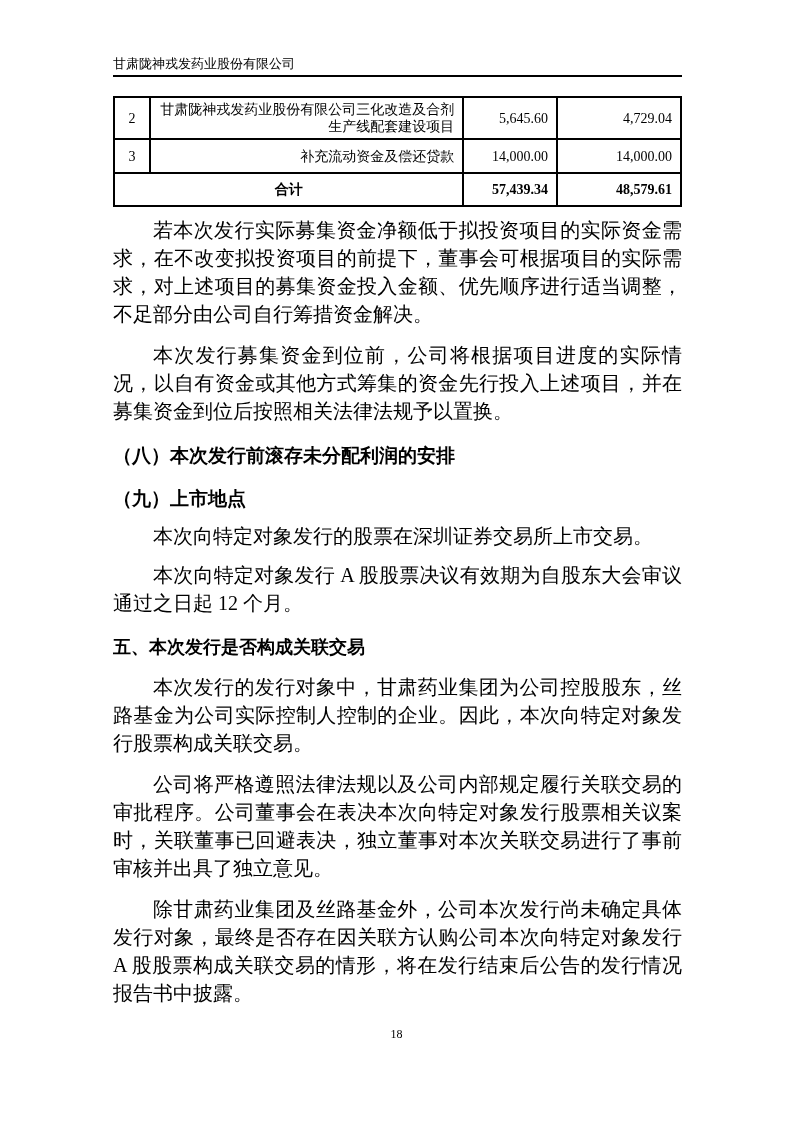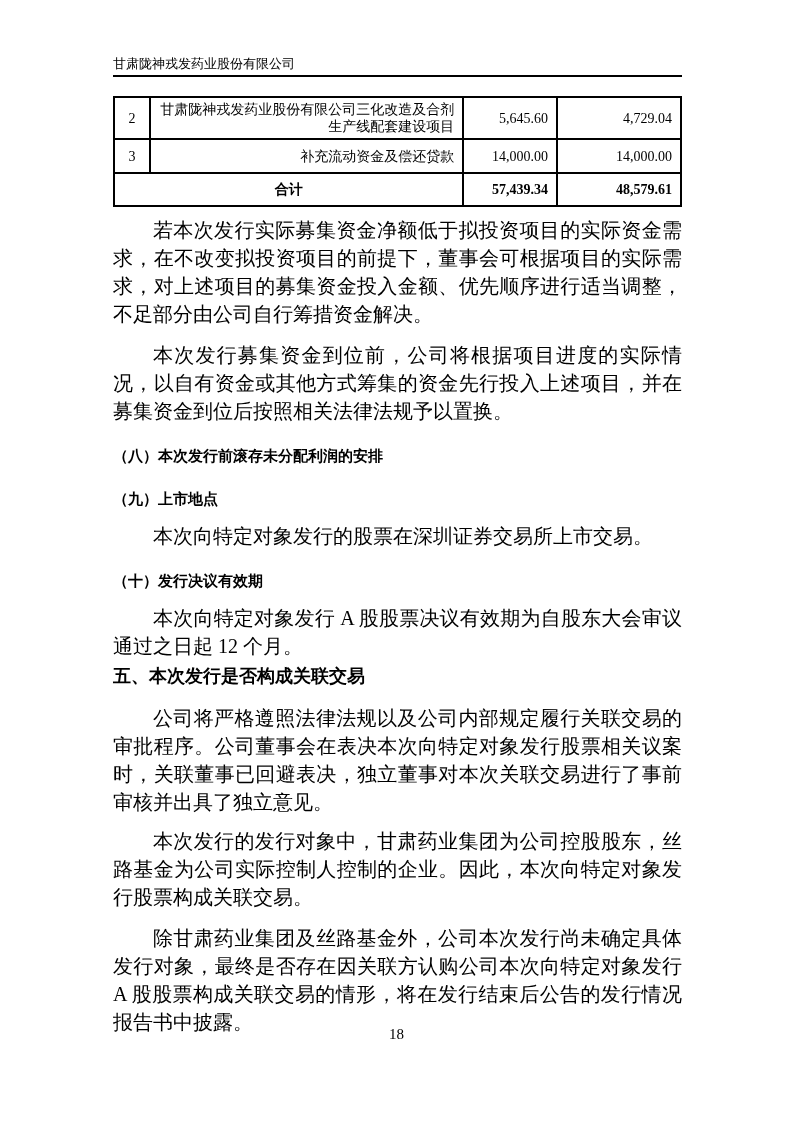--- a/index.html
+++ b/index.html
@@ -60,40 +60,40 @@
     font-size: 20px;
     line-height: 28px;
     text-align: justify;
     text-indent: 2em;
     margin: 13px 0 0 0;
   }
   .para.first { margin-top: 9px; }
   .sub-heading {
     font-family: "Liberation Sans", "DejaVu Sans", sans-serif;
     font-weight: bold;
-    font-size: 15px;
+    font-size: 19px;
     line-height: 24px;
     margin: 19px 0 0 0;
   }
   .main-heading {
     font-family: "Liberation Sans", "DejaVu Sans", sans-serif;
     font-weight: bold;
     font-size: 18px;
     line-height: 30px;
-    margin: 1px 0 0 0;
+    margin: 15px 0 0 0;
   }
   .para.after-heading { margin-top: 11px; }
   
   .doc-footer {
     position: absolute;
     left: 0;
     right: 0;
     top: 1026px;
     text-align: center;
-    font-size: 15px;
+    font-size: 12px;
     line-height: 16px;
   }
 </style>
 </head>
 <body>
 
 <div class="page">
 
   <div class="doc-header">
     <span>甘肃陇神戎发药业股份有限公司</span>
@@ -128,25 +128,24 @@
   </table>
 
   <p class="para first">若本次发行实际募集资金净额低于拟投资项目的实际资金需求，在不改变拟投资项目的前提下，董事会可根据项目的实际需求，对上述项目的募集资金投入金额、优先顺序进行适当调整，不足部分由公司自行筹措资金解决。</p>
   <p class="para">本次发行募集资金到位前，公司将根据项目进度的实际情况，以自有资金或其他方式筹集的资金先行投入上述项目，并在募集资金到位后按照相关法律法规予以置换。</p>
 
   <h3 class="sub-heading">（八）本次发行前滚存未分配利润的安排</h3>
 
   <h3 class="sub-heading">（九）上市地点</h3>
   <p class="para after-heading">本次向特定对象发行的股票在深圳证券交易所上市交易。</p>
 
-  <h3 class="sub-heading">（十）发行决议有效期</h3>
   <p class="para after-heading">本次向特定对象发行 A 股股票决议有效期为自股东大会审议通过之日起 12 个月。</p>
 
   <h2 class="main-heading">五、本次发行是否构成关联交易</h2>
+  <p class="para after-heading">本次发行的发行对象中，甘肃药业集团为公司控股股东，丝路基金为公司实际控制人控制的企业。因此，本次向特定对象发行股票构成关联交易。</p>
   <p class="para">公司将严格遵照法律法规以及公司内部规定履行关联交易的审批程序。公司董事会在表决本次向特定对象发行股票相关议案时，关联董事已回避表决，独立董事对本次关联交易进行了事前审核并出具了独立意见。</p>
-  <p class="para after-heading">本次发行的发行对象中，甘肃药业集团为公司控股股东，丝路基金为公司实际控制人控制的企业。因此，本次向特定对象发行股票构成关联交易。</p>
   <p class="para">除甘肃药业集团及丝路基金外，公司本次发行尚未确定具体发行对象，最终是否存在因关联方认购公司本次向特定对象发行 A 股股票构成关联交易的情形，将在发行结束后公告的发行情况报告书中披露。</p>
 
   <div class="doc-footer">
     <span>18</span>
   </div>
 
 </div>
 
 </body></html>

